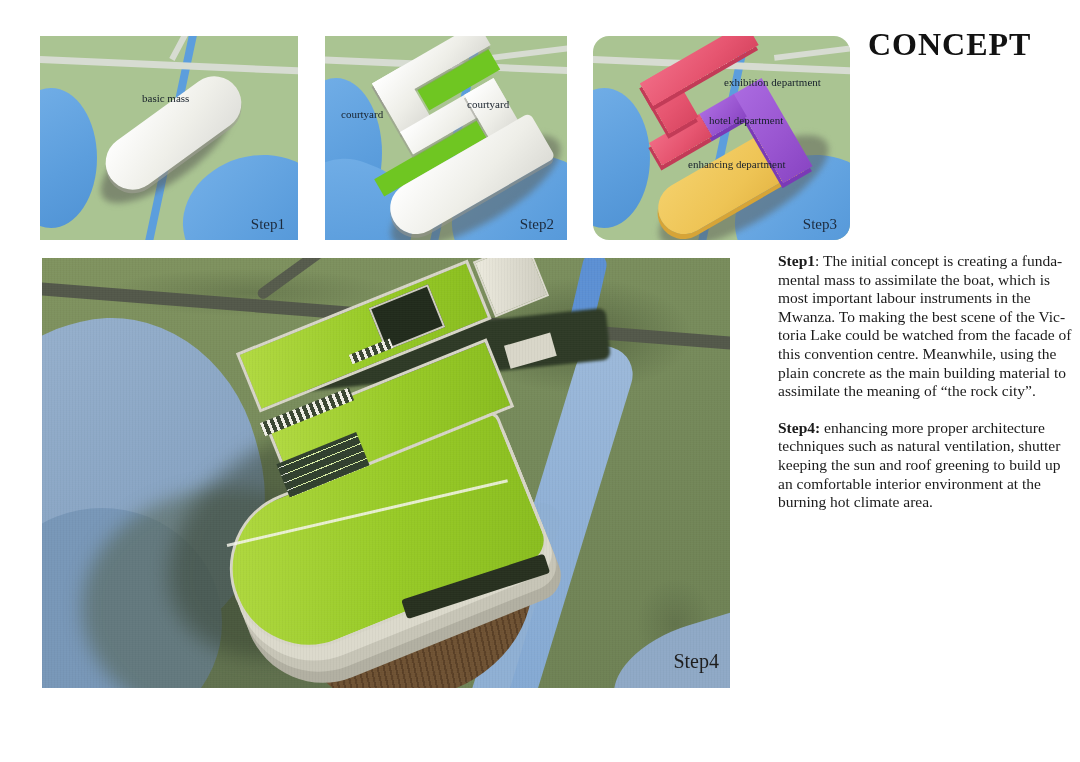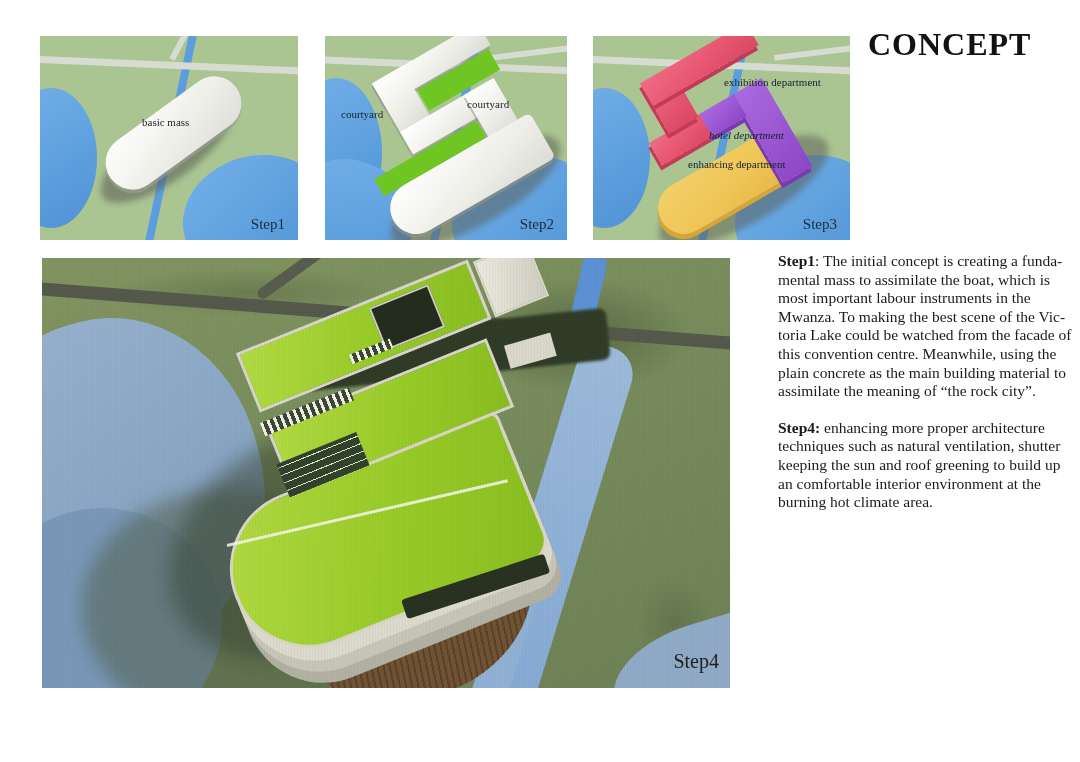--- a/index.html
+++ b/index.html
@@ -9,21 +9,21 @@
   .board { position:absolute; inset:0; }
 
   
   .title { position:absolute; left:868px; top:26px; font-size:32px; font-weight:600;
            letter-spacing:1px; color:#121212; font-family:"Liberation Serif",serif; }
 
   
   .panel { position:absolute; top:36px; height:204px; overflow:hidden; background:#aac492; }
   .p1 { left:40px;  width:258px; }
   .p2 { left:325px; width:242px; }
-  .p3 { left:593px; width:257px; }
+  .p3 { left:593px; width:257px;border-radius:16px; }
 
   .lake  { position:absolute; background:linear-gradient(150deg,#74b0e8,#5c9edd 60%,#4f92d4); }
   .lake-left   { left:-35px; top:52px; width:92px; height:140px; border-radius:50%; }
   .p2 .lake-left { top:42px; height:150px; }
   .lake-bl     { left:-45px; bottom:-60px; width:130px; height:140px; border-radius:45%; transform:rotate(22deg); }
   .lake-corner { right:-32px; bottom:-38px; width:148px; height:122px; border-radius:50%; transform:rotate(-16deg); }
   .river { position:absolute; left:126px; top:-8px; width:8px; height:230px;
            background:#5c9edd; transform:rotate(12deg); border-radius:4px; }
   .road  { position:absolute; background:#d7dcd2; }
   .road-main   { left:-6px; top:26px; width:110%; height:7px; transform:rotate(2.5deg); }
@@ -140,21 +140,21 @@
   <h1 class="title">CONCEPT</h1>
 
   <section class="panel p1">
     <div class="lake lake-left"></div>
     <div class="lake lake-corner"></div>
     <div class="river"></div>
     <div class="road road-main"></div>
     <div class="road road-branch"></div>
     <div class="mass-shadow"></div>
     <div class="mass-pill"></div>
-    <span class="map-label" style="left:102px; top:80px;">basic mass</span>
+    <span class="map-label" style="left:102px; top:56px;">basic mass</span>
     <span class="step-label">Step1</span>
   </section>
 
   <section class="panel p2">
     <div class="lake lake-left"></div>
     <div class="lake lake-bl"></div>
     <div class="lake lake-corner"></div>
     <div class="river"></div>
     <div class="road road-main"></div>
     <div class="road road-branch"></div>
@@ -184,21 +184,21 @@
     <div class="bgroup">
       <div class="blk b-shadow"></div>
       <div class="blk yellow b-pillshort"></div>
       <div class="blk purple b-purplestem"></div>
       <div class="blk purple b-purplemid"></div>
       <div class="blk red b-redmid"></div>
       <div class="blk red b-leftstem"></div>
       <div class="blk red b-topbar"></div>
     </div>
     <span class="map-label" style="left:131px; top:40px;">exhibition department</span>
-    <span class="map-label" style="left:116px; top:93px;font-style:italic;">hotel department</span>
+    <span class="map-label" style="left:116px; top:78px;">hotel department</span>
     <span class="map-label" style="left:95px; top:122px;">enhancing department</span>
     <span class="step-label">Step3</span>
   </section>
 
   <section class="render">
     <div class="shape rv-lake1"></div>
     <div class="shape rv-lake2"></div>
     <div class="shape rv-lakeshade"></div>
     <div class="shape rv-stream-tr"></div>
     <div class="shape rv-river"></div>

